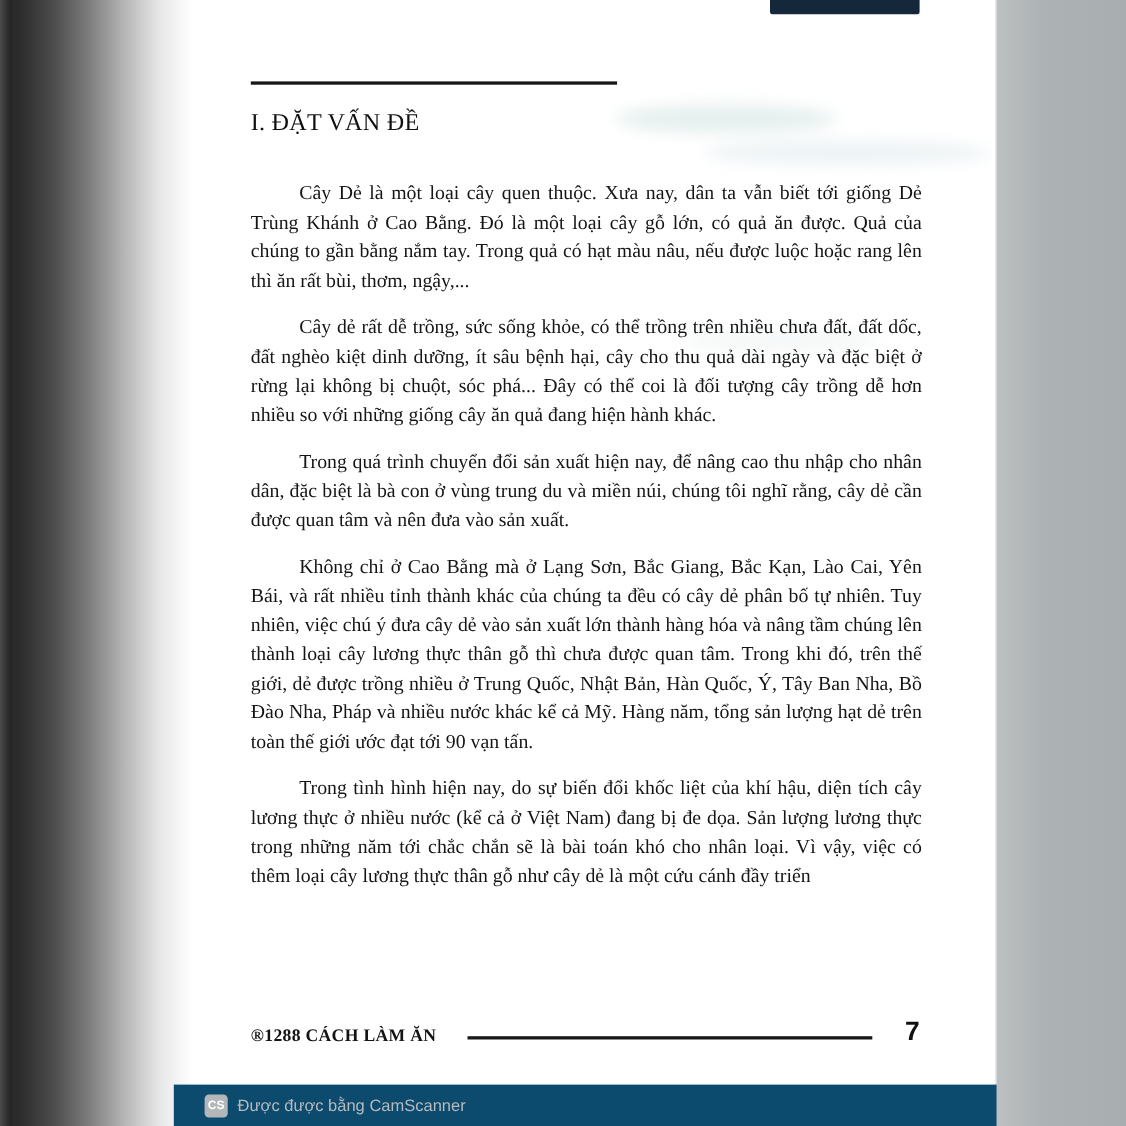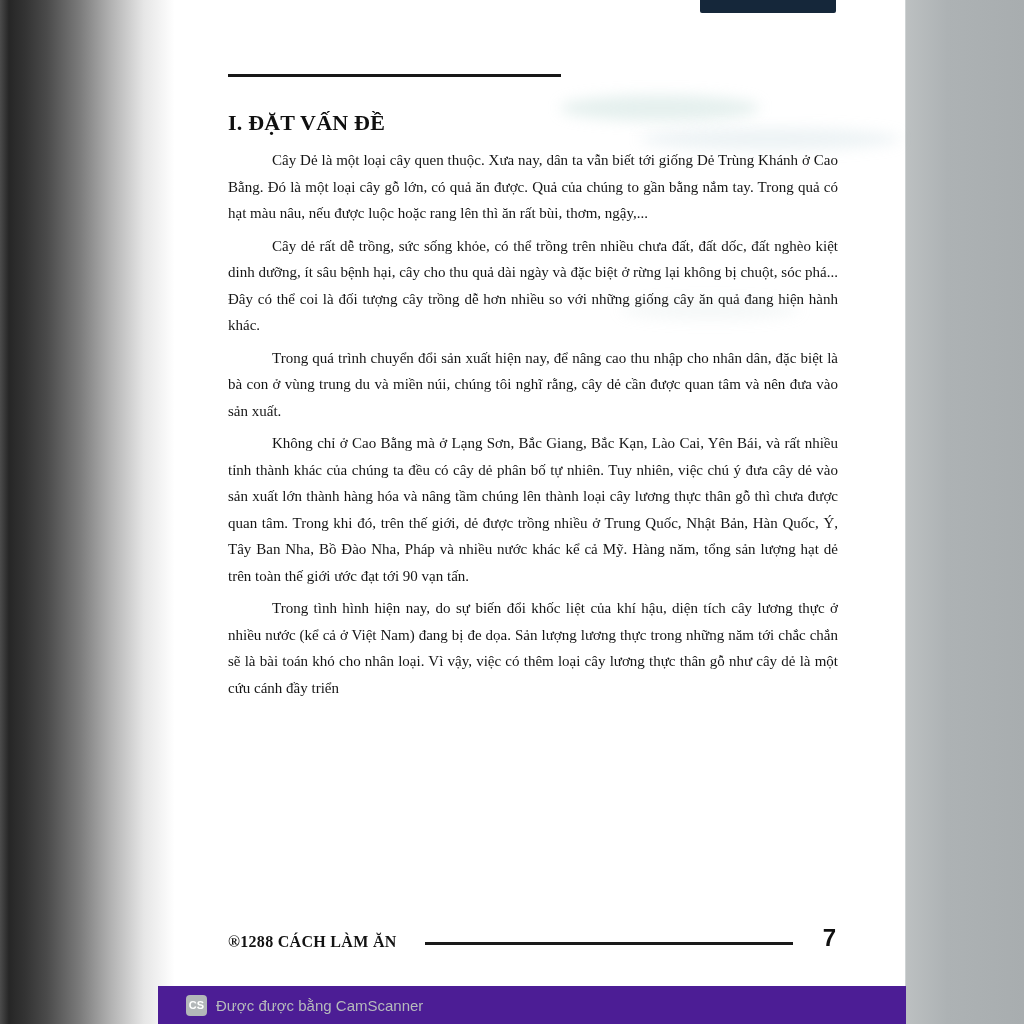--- a/index.html
+++ b/index.html
@@ -48,29 +48,29 @@
     position: absolute; left: 0; top: 10px;
     width: 333px; height: 3px; background: #171717;
   }
   .header-title {
     position: absolute; right: 0; top: 0;
     font-weight: bold; font-size: 18px; letter-spacing: -0.2px;
     color: #121212; white-space: nowrap;
   }
 
   .section-title {
-    position: absolute; left: 228px; top: 110px;
-    font-weight: bold; font-size: 22px; letter-spacing: 0.2px;
+    position: absolute; left: 228px; top: 98px;
+    font-weight: normal; font-size: 22px; letter-spacing: 0.2px;
     color: #101010;
   }
 
   .text-block { position: absolute; left: 228px; top: 146px; width: 610px; }
   .text-block p {
-    margin: 1px 0 6px 0;
-    font-size: 15px; line-height: 26.5px;
+    margin: 16px 0 6px 0;
+    font-size: 18px; line-height: 26.5px;
     text-align: justify; text-indent: 44px;
     color: #151515;
   }
 
   .footer-row { position: absolute; left: 228px; top: 930px; width: 610px; height: 28px; }
   .footer-brand {
     position: absolute; left: 0; top: 3px;
     font-weight: bold; font-size: 16px; letter-spacing: 0.3px; color: #131313;
     white-space: nowrap;
   }
@@ -80,21 +80,21 @@
   }
   .page-number {
     position: absolute; right: 2px; top: -6px;
     font-family: "Liberation Sans", sans-serif;
     font-weight: bold; font-size: 24px; color: #101010;
   }
 
   .scan-bar {
     position: absolute; left: 158px; top: 986px;
     width: 748px; height: 38px;
-    background: #4c1d95;
+    background: #0c4a6e;
     display: flex; align-items: center;
   }
   .cs-logo {
     width: 21px; height: 21px; margin-left: 28px;
     background: #b3b7b9; border-radius: 4px;
     color: #ffffff; font-family: "Liberation Sans", sans-serif;
     font-weight: bold; font-size: 11px;
     display: flex; align-items: center; justify-content: center;
     flex: 0 0 auto;
   }

